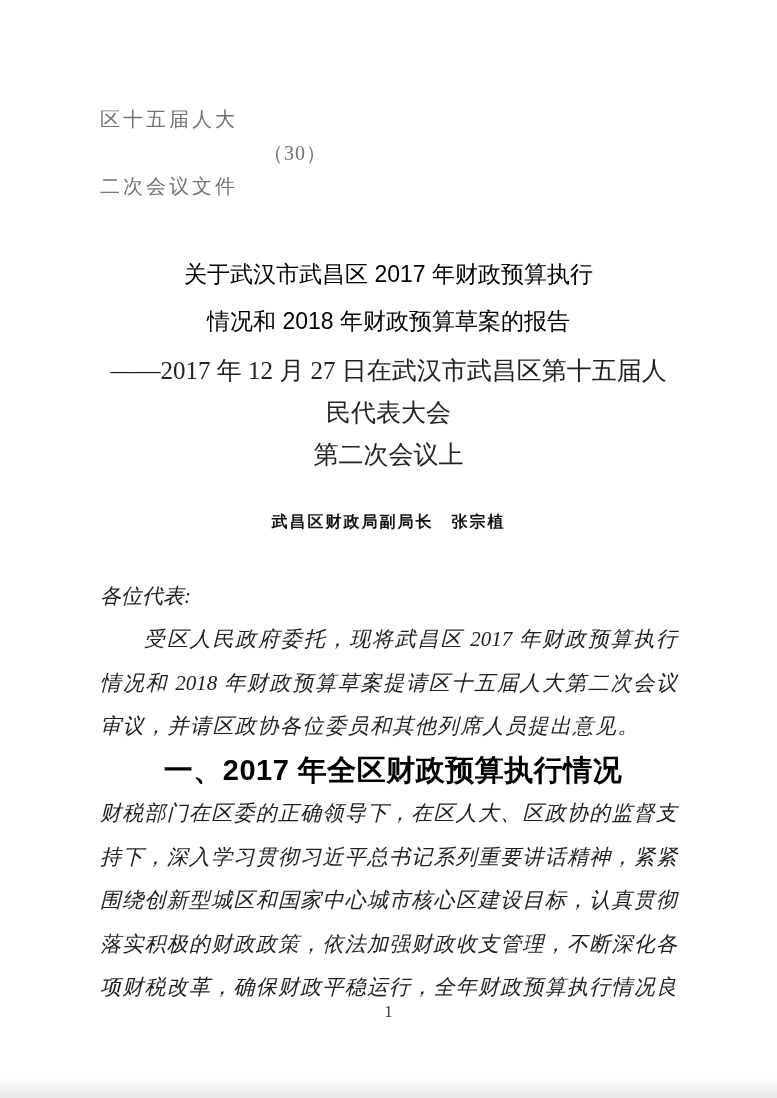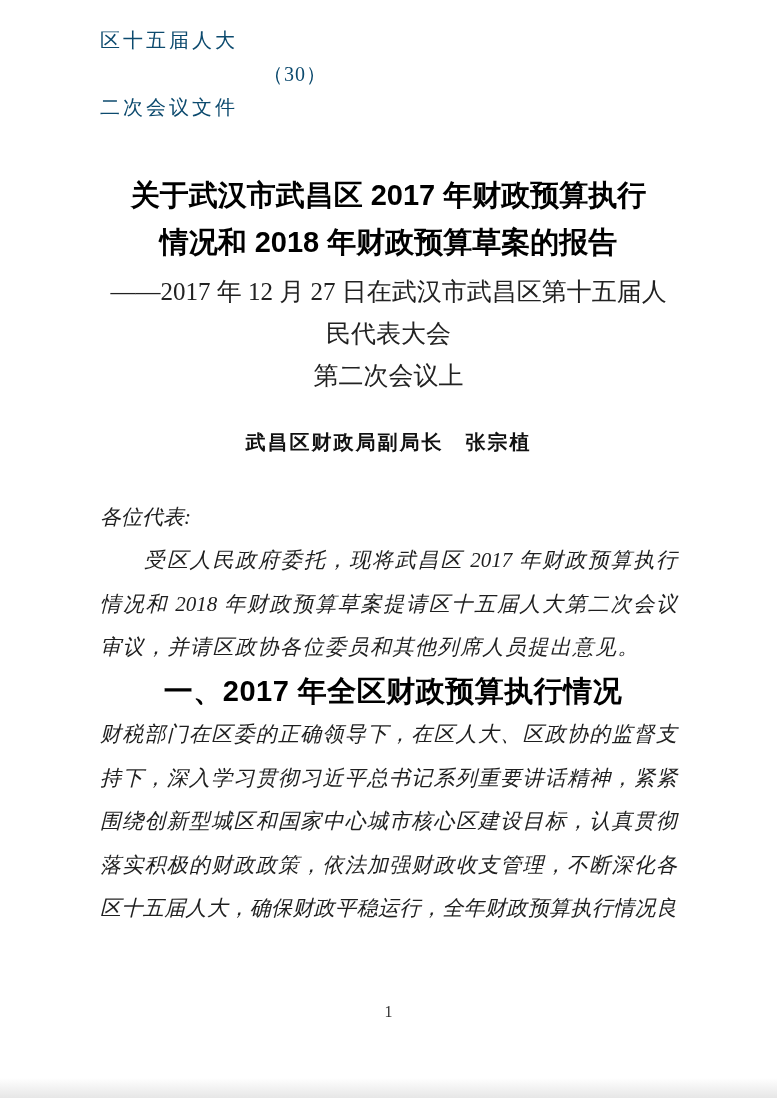--- a/index.html
+++ b/index.html
@@ -9,51 +9,51 @@
     height: 1098px;
     background: #ffffff;
     overflow: hidden;
     color: #1e1e1e;
     font-family: "Liberation Serif", "DejaVu Serif", serif;
   }
   .content { margin: 0 100px; width: 577px; }
 
   
   .header-block {
+    padding-top: 103px;
     font-size: 20px;
     line-height: 33.5px;
     letter-spacing: 3px;
-    color: #0c4a6e;
-    margin-top: 24px;
+    color: #737373;
   }
   .header-line2 { padding-left: 163px; letter-spacing: 1px; }
 
   
   .title {
     margin: 47px 0 0 0;
     text-align: center;
     font-family: "Liberation Sans", "DejaVu Sans", sans-serif;
-    font-weight: 700;
-    font-size: 29px;
+    font-weight: 400;
+    font-size: 23px;
     line-height: 47px;
     color: #000000;
   }
 
   .subtitle {
     margin-top: 5px;
     text-align: center;
     font-size: 25px;
     line-height: 42px;
     color: #222222;
   }
 
   .author {
     margin-top: 32px;
     text-align: center;
-    font-size: 20px;
+    font-size: 16px;
     font-weight: 700;
     line-height: 27px;
     letter-spacing: 2px;
     color: #111111;
   }
 
   .body-text {
     margin-top: 40px;
     font-size: 21px;
     line-height: 43.5px;
@@ -125,20 +125,20 @@
         <div class="bline lastline">审议，并请区政协各位委员和其他列席人员提出意见。</div>
       </div>
 
       <div class="section-heading">一、2017 年全区财政预算执行情况</div>
 
       <div>
         <div class="bline jline">财税部门在区委的正确领导下，在区人大、区政协的监督支</div>
         <div class="bline jline">持下，深入学习贯彻习近平总书记系列重要讲话精神，紧紧</div>
         <div class="bline jline">围绕创新型城区和国家中心城市核心区建设目标，认真贯彻</div>
         <div class="bline jline">落实积极的财政政策，依法加强财政收支管理，不断深化各</div>
-        <div class="bline jline">区十五届人大，确保财政平稳运行，全年财政预算执行情况良</div>
+        <div class="bline jline">项财税改革，确保财政平稳运行，全年财政预算执行情况良</div>
       </div>
     </div>
   </div>
 
   <div class="page-num">1</div>
   <div class="bottom-shade"></div>
 </div>
 
 </body></html>

